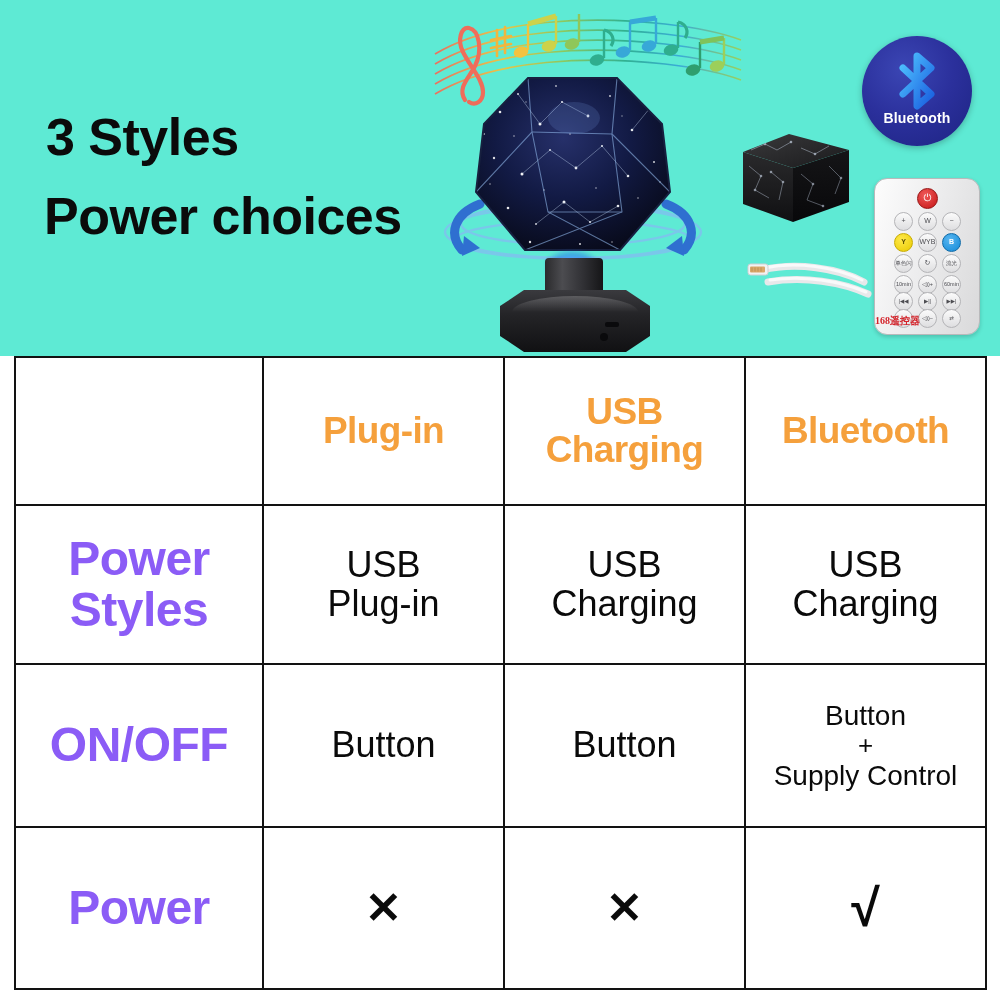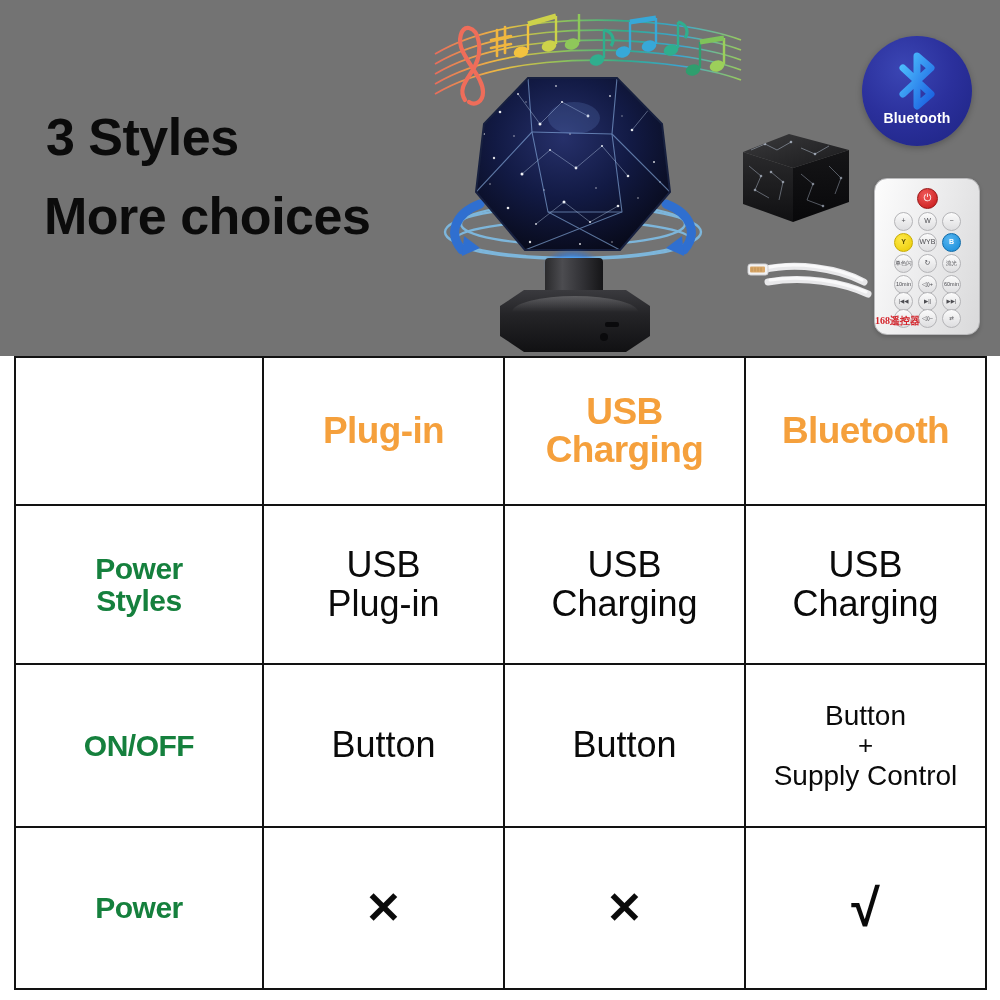--- a/index.html
+++ b/index.html
@@ -11,21 +11,21 @@
     position: relative;
     overflow: hidden;
     font-family: "Liberation Sans", sans-serif;
   }
 
   
   #hero {
     position: absolute;
     left: 0; top: 0;
     width: 1000px; height: 356px;
-    background: #737373;
+    background: #5eead4;
   }
 
   .headline {
     position: absolute;
     left: 46px;
     font-weight: bold;
     color: #0b0b0b;
     letter-spacing: -0.5px;
     white-space: nowrap;
   }
@@ -206,23 +206,23 @@
     color: #f5a03c;
     font-weight: bold;
     font-size: 37px;
     line-height: 1.02;
     font-stretch: condensed;
     letter-spacing: -0.6px;
   }
   .hdr-cell .two-line { display: block; }
 
   .row-label {
-    color: #15803d;
-    font-weight: bold;
-    font-size: 30px;
+    color: #8b5cf6;
+    font-weight: bold;
+    font-size: 48px;
     line-height: 1.05;
     letter-spacing: -0.5px;
   }
   .row-label .two-line { display: block; }
 
   .val-cell {
     color: #0a0a0a;
     font-size: 36px;
     line-height: 1.08;
     font-weight: normal;
@@ -245,21 +245,21 @@
   tr.r-rot   td { height: 106px; }
   tr.r-tim   td { height: 106px; }
   tr.r-mus   td { height: 108px; }
 </style>
 </head>
 <body>
 
 <div id="hero">
 
   <div class="headline" id="headline-1">3 Styles</div>
-  <div class="headline" id="headline-2">More choices</div>
+  <div class="headline" id="headline-2">Power choices</div>
 
   <svg id="music-notes" viewBox="0 0 320 112">
     <defs>
       <linearGradient id="gstaff" x1="0" y1="0" x2="1" y2="0">
         <stop offset="0%" stop-color="#ef6d5a"></stop>
         <stop offset="22%" stop-color="#f3c23f"></stop>
         <stop offset="42%" stop-color="#8fc75a"></stop>
         <stop offset="62%" stop-color="#2fae8e"></stop>
         <stop offset="80%" stop-color="#37a8d8"></stop>
         <stop offset="100%" stop-color="#9ccf5a"></stop>

